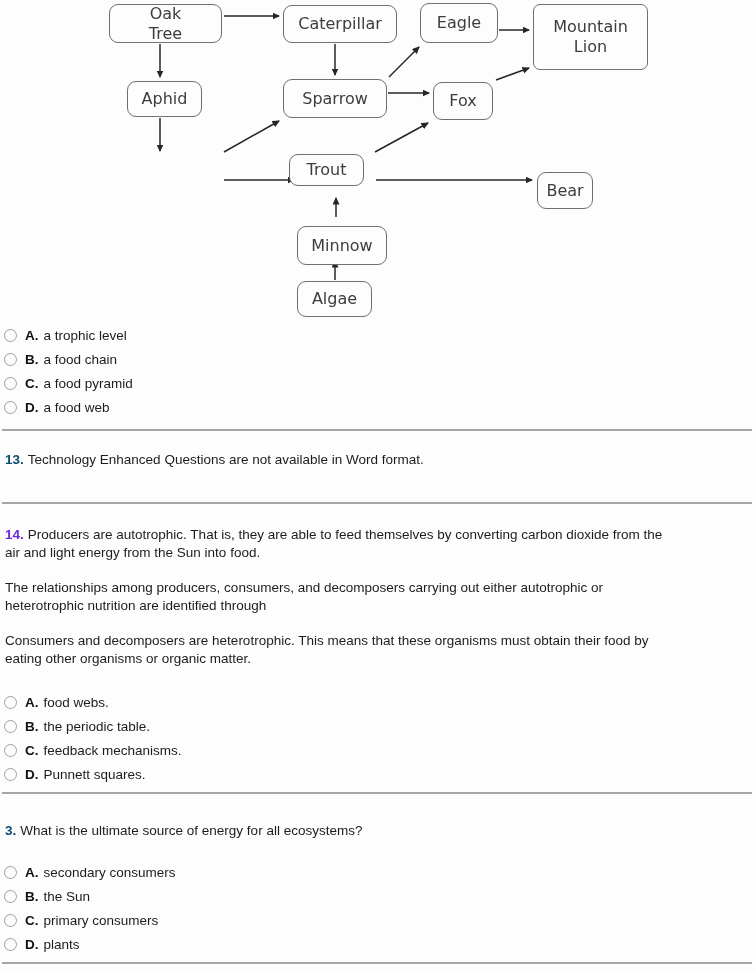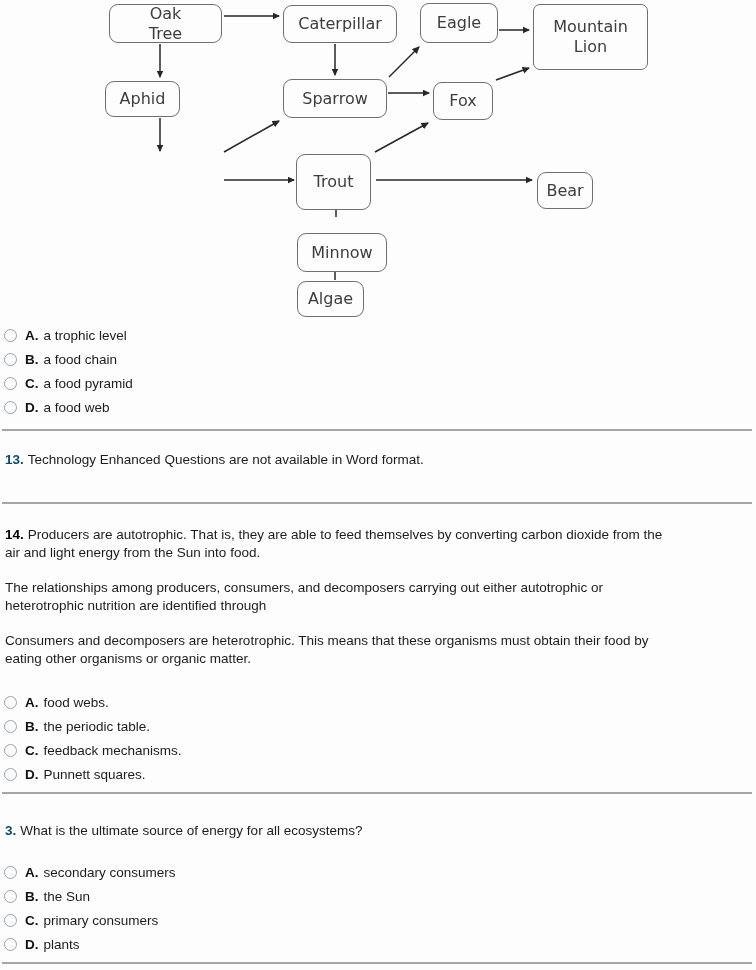--- a/index.html
+++ b/index.html
@@ -19,21 +19,21 @@
         color:var(--box-text);padding:0 21px;}
   
   .divider{position:absolute;left:2px;width:750px;height:2px;background:var(--divider);}
   
   .qline{position:absolute;left:5px;font-size:13.5px;line-height:18px;}
   .qline b{color:#0c4a6e;}
   .qline .qtext{margin-left:4px;}
   .paras{position:absolute;left:5px;top:526px;width:748px;font-size:13.5px;line-height:18px;}
   .para{margin:0 0 17px 0;}
   .para .line{white-space:nowrap;}
-  .para b{color:#000000;margin-right:4px;}
+  .para b{color:#6d28d9;margin-right:4px;}
   
   .options{position:absolute;left:4px;width:740px;}
   .option-row{display:flex;align-items:center;height:24px;cursor:pointer;}
   .radio{width:11px;height:11px;border:1.6px solid var(--radio);border-radius:50%;
          background:#fdfdfd;margin-right:8px;flex:0 0 auto;}
   .letter{font-size:13.5px;color:#111;margin-right:5px;}
   .opt-text{font-size:13.5px;color:var(--body);}
 </style>
 </head>
 <body>
@@ -59,27 +59,27 @@
         <line x1="224" y1="180" x2="294" y2="180" stroke="#262626" stroke-width="1.5" marker-end="url(#ah)"></line>
         <line x1="375" y1="152" x2="428" y2="123" stroke="#262626" stroke-width="1.5" marker-end="url(#ah)"></line>
         <line x1="376" y1="180" x2="532" y2="180" stroke="#262626" stroke-width="1.5" marker-end="url(#ah)"></line>
         <line x1="336" y1="217" x2="336" y2="198" stroke="#262626" stroke-width="1.5" marker-end="url(#ah)"></line>
         <line x1="335" y1="280" x2="335" y2="261" stroke="#262626" stroke-width="1.5" marker-end="url(#ah)"></line>
       </svg>
   <div class="node" style="left: 109px; top: 4px; width: 113px; height: 39px;">Oak Tree</div>
       <div class="node" style="left: 283px; top: 5px; width: 114px; height: 38px;">Caterpillar</div>
       <div class="node" style="left: 420px; top: 3px; width: 78px; height: 40px;">Eagle</div>
       <div class="node" style="left: 533px; top: 4px; width: 115px; height: 66px; border-radius: 7px;">Mountain Lion</div>
-      <div class="node" style="left: 105px; top: 81px; width: 75px; height: 36px; text-align: center;">Aphid</div>
+      <div class="node" style="left: 127px; top: 81px; width: 75px; height: 36px; text-align: center;">Aphid</div>
       <div class="node" style="left: 283px; top: 79px; width: 104px; height: 39px;">Sparrow</div>
       <div class="node" style="left: 433px; top: 82px; width: 60px; height: 38px;">Fox</div>
-      <div class="node" style="left: 296px; top: 154px; width: 75px; height: 56px;">Trout</div>
+      <div class="node" style="left: 289px; top: 154px; width: 75px; height: 32px;">Trout</div>
       <div class="node" style="left: 537px; top: 172px; width: 56px; height: 37px;">Bear</div>
-      <div class="node" style="left: 297px; top: 233px; width: 90px; height: 39px;">Minnow</div>
-      <div class="node" style="left: 297px; top: 281px; width: 67px; height: 36px;">Algae</div>
+      <div class="node" style="left: 297px; top: 226px; width: 90px; height: 39px;">Minnow</div>
+      <div class="node" style="left: 297px; top: 281px; width: 75px; height: 36px;">Algae</div>
     </div>
 
   <div class="options" style="top:323px">
       <div class="option-row">
         <span class="radio"></span>
         <b class="letter">A.</b>
         <span class="opt-text">a trophic level</span>
       </div>
       <div class="option-row">
         <span class="radio"></span>

